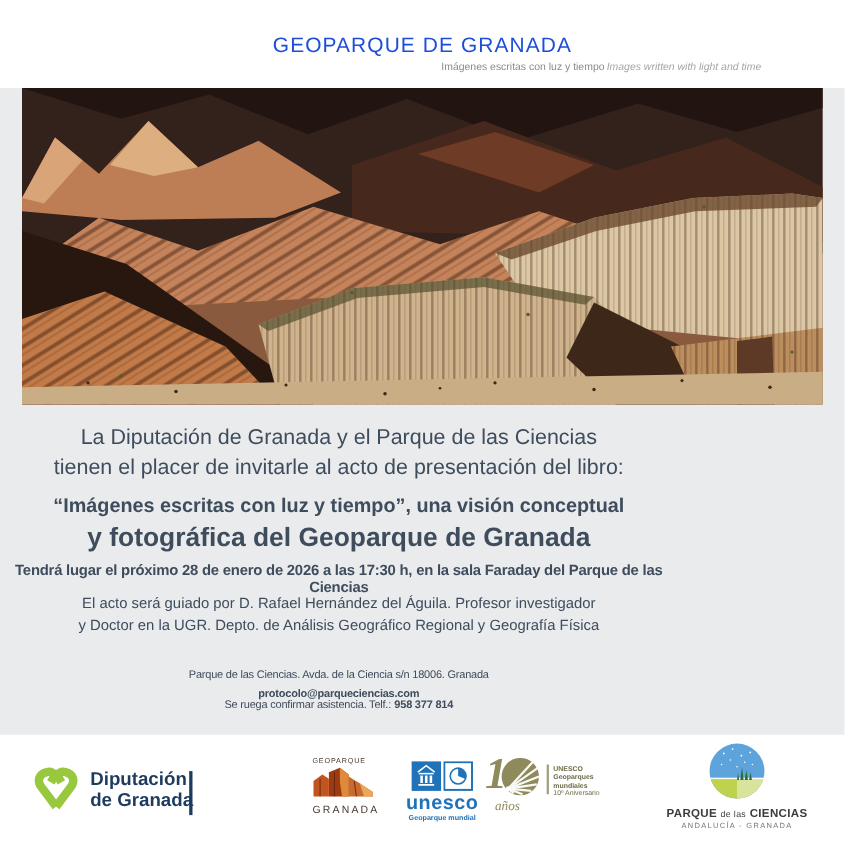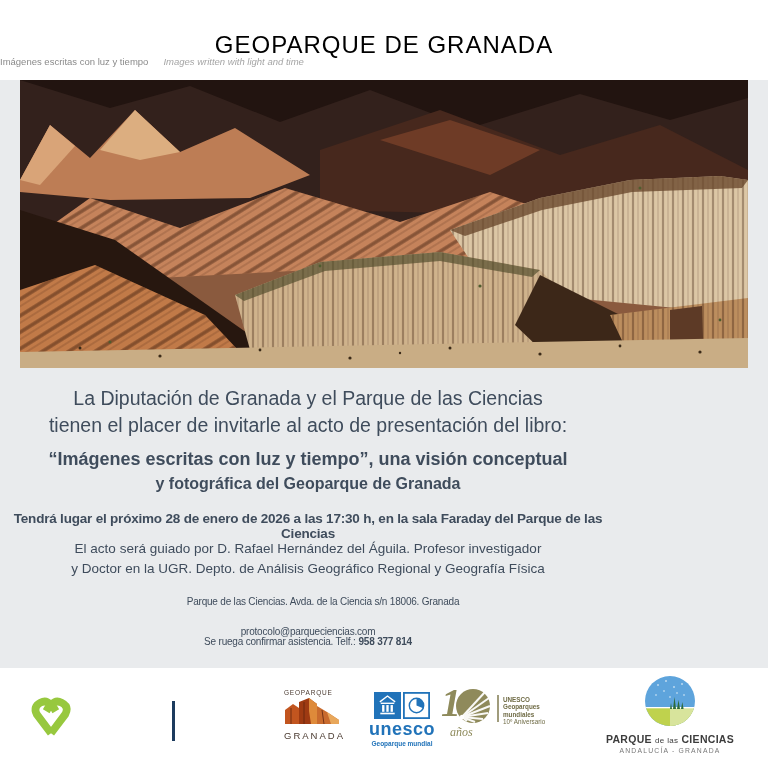--- a/index.html
+++ b/index.html
@@ -1,41 +1,41 @@
 <!DOCTYPE html>
 <html><head>
 <meta charset="utf-8">
 <style>
   html,body{margin:0;padding:0;background:#ffffff;}
   body{width:768px;height:768px;font-family:"Liberation Sans",sans-serif;}
   .page{position:relative;width:768px;height:768px;background:#ffffff;overflow:hidden;}
 
   
   .hdr-title{position:absolute;top:31px;left:0;width:768px;text-align:center;
-    font-size:24px;font-weight:400;letter-spacing:1px;color:#000000;}
-  .hdr-sub{position:absolute;top:56px;left:0;width:692px;display:flex;justify-content:flex-start;gap:15px;
+    font-size:19px;font-weight:400;letter-spacing:1px;color:#1d4ed8;}
+  .hdr-sub{position:absolute;top:56px;left:0;width:692px;display:flex;justify-content:flex-end;gap:2px;
     font-size:9.5px;color:#8a8a8a;}
   .hdr-sub .en{font-style:italic;color:#a5a5a5;}
 
   
   .band{position:absolute;top:80px;left:0;width:768px;height:588px;background:#E9EBED;}
   .photo{position:absolute;top:0;left:20px;width:728px;height:288px;overflow:hidden;}
   .photo svg{display:block;}
 
   .tline{position:absolute;left:0;width:616px;text-align:center;color:#3F4C5C;}
   .inv1{top:307px;font-size:19.5px;}
   .inv2{top:334px;font-size:19.5px;}
   .book1{top:369px;font-size:18px;font-weight:700;}
-  .book2{top:395px;font-size:16px;font-weight:700;}
+  .book2{top:395px;font-size:24px;font-weight:700;}
   .event{top:431px;font-size:13.5px;font-weight:700;letter-spacing:-0.2px;}
   .spk1{top:461px;font-size:13.5px;}
   .spk2{top:481px;font-size:13.5px;}
-  .c1{top:516px;font-size:10px;letter-spacing:-0.2px;margin-left:15px;}
+  .c1{top:528px;font-size:10px;letter-spacing:-0.2px;}
   .c2{top:556px;font-size:10px;letter-spacing:-0.2px;}
-  .c3{top:546px;font-size:10px;letter-spacing:-0.2px;font-weight:400;}
+  .c3{top:546px;font-size:10px;letter-spacing:-0.2px;font-weight:700;}
   .c2 .phone{font-weight:700;margin-left:3px;}
   .c3 a{color:#3F4C5C;text-decoration:none;}
 
   
   .footer{position:absolute;top:668px;left:0;width:768px;height:100px;background:#ffffff;}
 
   .dip-icon{position:absolute;left:28px;top:26px;}
   .dip-name{position:absolute;left:82px;top:31px;font-size:17px;font-weight:700;color:#1C3B5E;line-height:19px;}
   .dip-div{position:absolute;left:172px;top:33px;width:3px;height:40px;background:#1C3B5E;}
   .dip-tag{position:absolute;left:185px;top:34px;font-size:10.5px;font-weight:700;color:#1C3B5E;line-height:12.5px;}
@@ -148,20 +148,24 @@
       <a href="#">protocolo@parqueciencias.com</a>
     </div>
   </div>
 
   <div class="footer">
 
     <svg class="dip-icon" width="46" height="46" viewBox="0 0 48 48">
       <path d="M24 41 L9 21 Q5 13 13 9 Q19 6 23 11 L19 18" fill="none" stroke="#97C83E" stroke-width="8" stroke-linejoin="miter"></path>
       <path d="M24 41 L39 21 Q43 13 35 9 Q29 6 25 11 L29 18" fill="none" stroke="#97C83E" stroke-width="8" stroke-linejoin="miter"></path>
     </svg>
+    <div class="dip-name">
+      <div>Diputación</div>
+      <div>de Granada</div>
+    </div>
     <div class="dip-div"></div>
 
     <div class="geo-logo">
       <div class="geo-top">GEOPARQUE</div>
       <svg width="56" height="28" viewBox="0 0 56 28">
         <rect width="56" height="28" fill="#ffffff"></rect>
         <path d="M1 27 L1 13 L9 7 L15 11 L15 27 Z" fill="#C2551F"></path>
         <path d="M15 27 L15 5 L25 1 L33 7 L33 27 Z" fill="#9E3A12"></path>
         <path d="M25 1 L33 7 L33 27 L27 27 L25 14 Z" fill="#DE8A3A"></path>
         <path d="M33 27 L33 9 L43 15 L55 23 L55 27 Z" fill="#C96B2E"></path>

